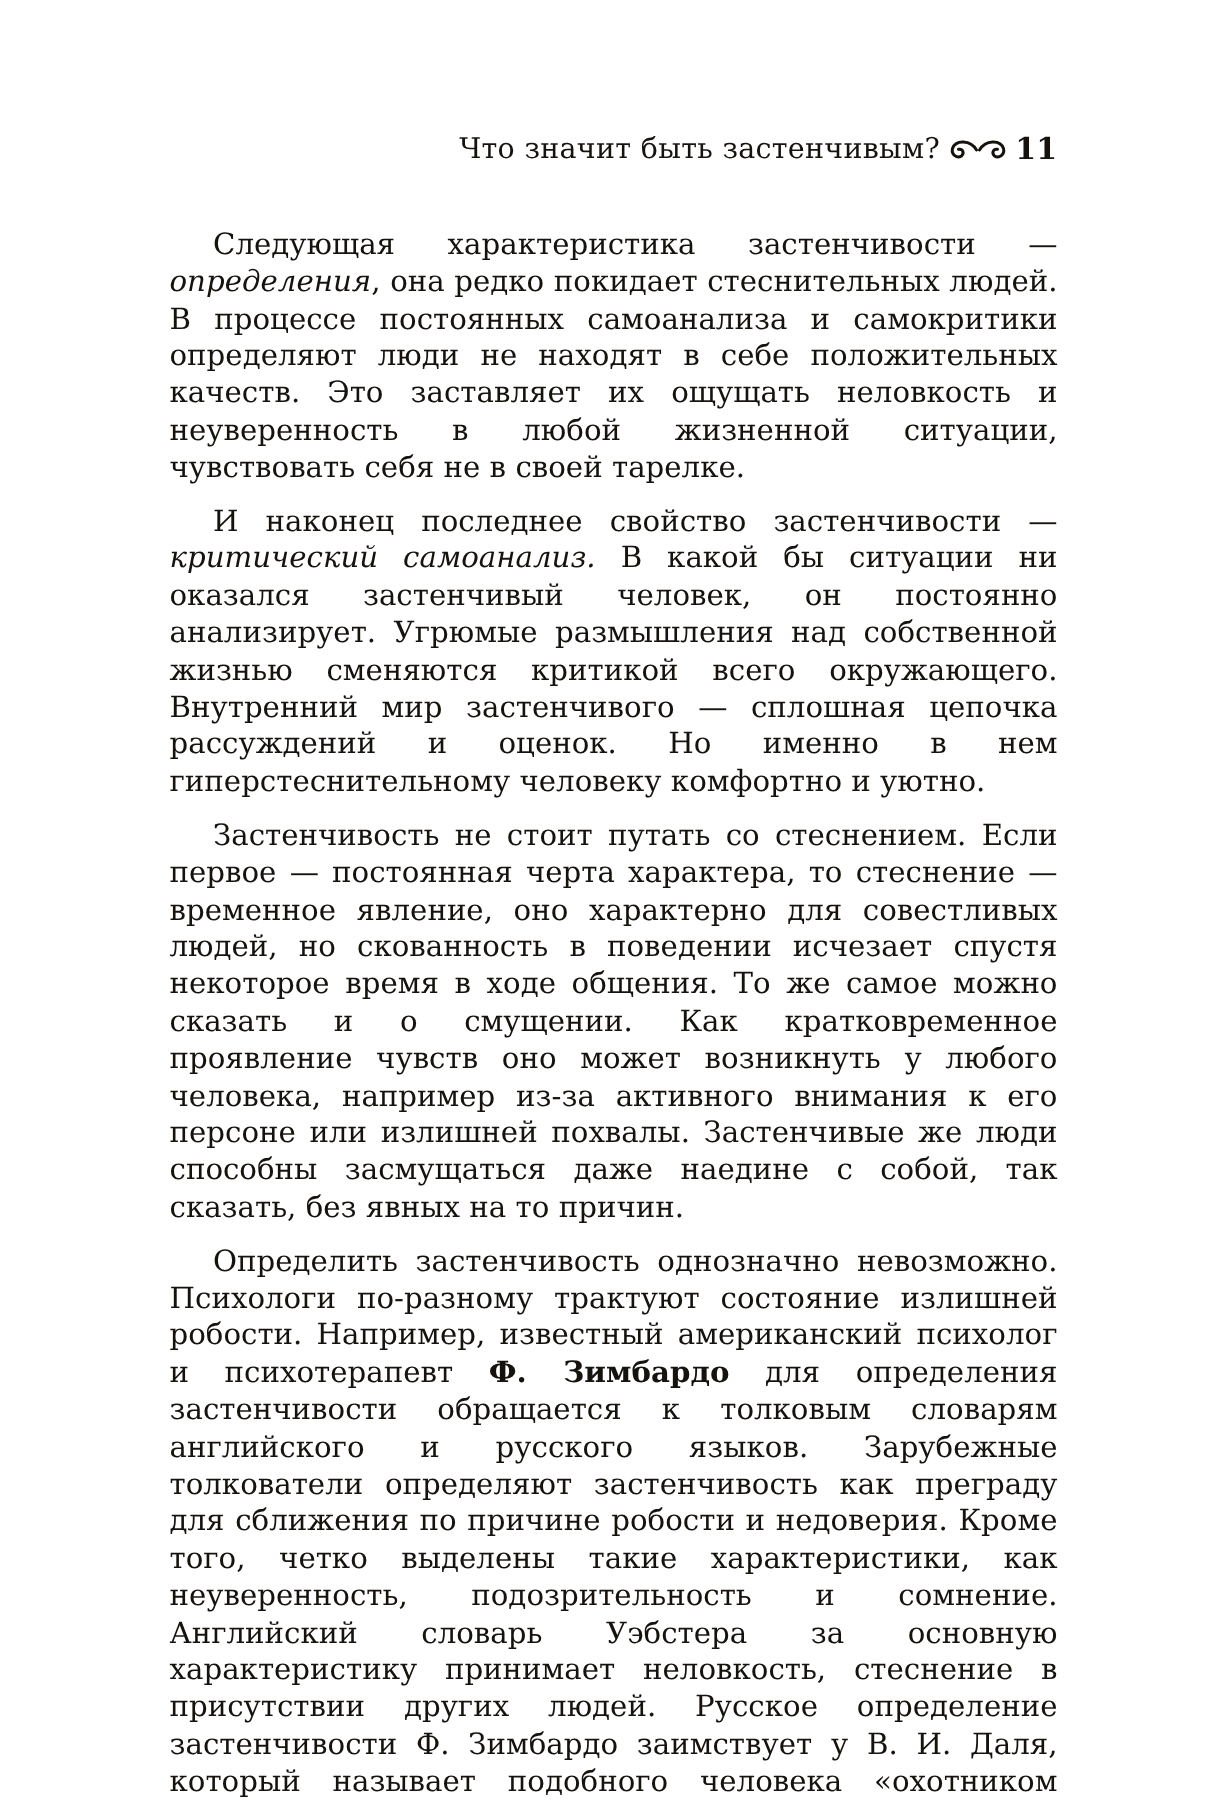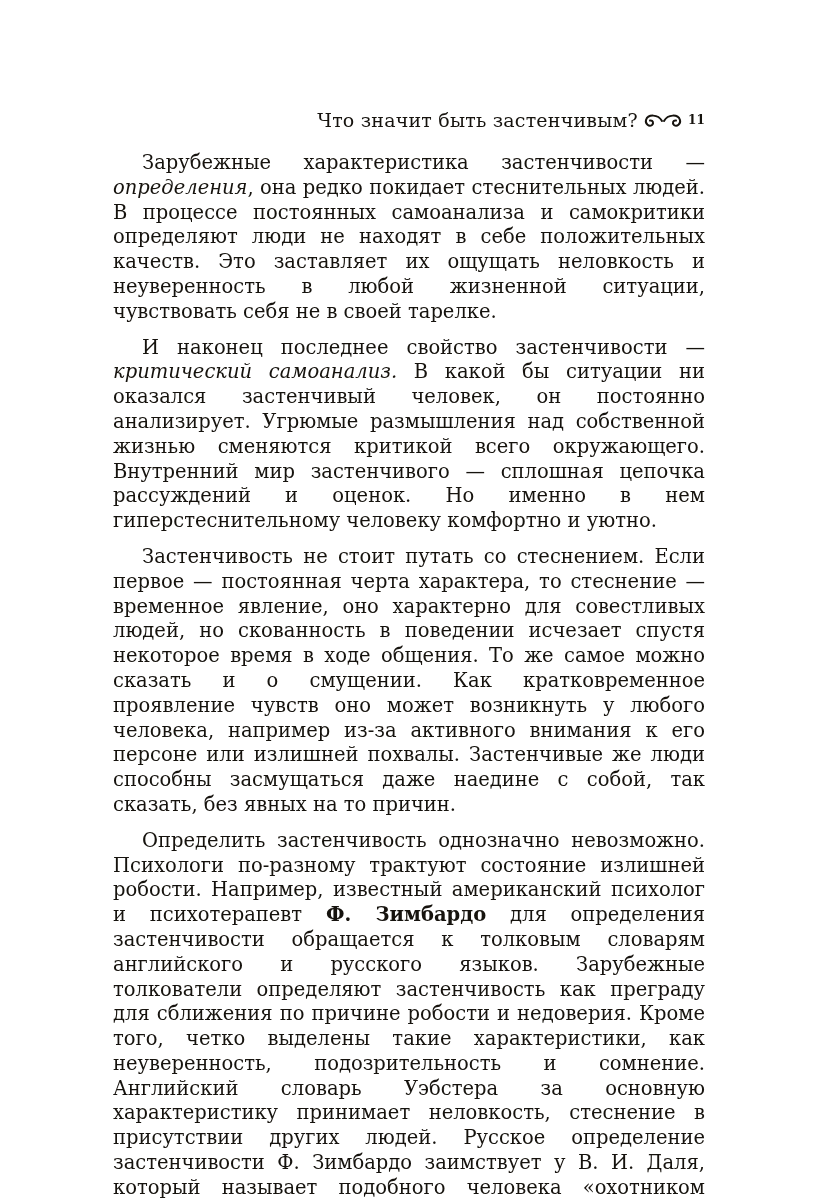--- a/index.html
+++ b/index.html
@@ -11,42 +11,42 @@
     position: relative;
     width: 817px;
     height: 1200px;
     background: #ffffff;
     overflow: hidden;
     font-family: "DejaVu Serif", "Liberation Serif", serif;
     color: #16130e;
   }
   .running-header {
     position: absolute;
-    top: 109px;
+    top: 87px;
     left: 113px;
     width: 592px;
     display: flex;
     justify-content: flex-end;
     align-items: center;
     gap: 4px;
     font-size: 19px;
     letter-spacing: 0.2px;
     white-space: nowrap;
   }
   .running-title {
     font-weight: normal;
   }
   .ornament {
     display: inline-flex;
     align-items: center;
     transform: translateY(1px);
   }
   .page-number {
     font-weight: bold;
-    font-size: 12px;
+    font-size: 20px;
   }
   .content {
     position: absolute;
     top: 151px;
     left: 113px;
     width: 592px;
     font-size: 19.5px;
     line-height: 24.8px;
     text-align: justify;
     text-justify: inter-word;
@@ -71,19 +71,19 @@
       <svg width="42" height="16" viewBox="0 0 42 16" aria-hidden="true">
         <path d="M20,8 C16,1 6,1 4,7 C3,11 7,14 10,12 C12,10 11,7 8,7.5" fill="none" stroke="#16130e" stroke-width="2" stroke-linecap="round"></path>
         <path d="M22,8 C26,1 36,1 38,7 C39,11 35,14 32,12 C30,10 31,7 34,7.5" fill="none" stroke="#16130e" stroke-width="2" stroke-linecap="round"></path>
       </svg>
     </span>
     <span class="page-number">11</span>
   </div>
 
   <div class="content">
 
-  <p><span>Зарубежные характеристика застенчивости — </span><span class="it">определения</span><span>, она редко покидает стеснительных людей. В процессе постоянных самоанализа и самокритики определяют люди не находят в себе положительных качеств. Это заставляет их ощущать неловкость и неуверенность в любой жизненной ситуации, чувствовать себя не в своей тарелке.</span></p>
+  <p><span>Следующая характеристика застенчивости — </span><span class="it">определения</span><span>, она редко покидает стеснительных людей. В процессе постоянных самоанализа и самокритики определяют люди не находят в себе положительных качеств. Это заставляет их ощущать неловкость и неуверенность в любой жизненной ситуации, чувствовать себя не в своей тарелке.</span></p>
       <p><span>И наконец последнее свойство застенчивости — </span><span class="it">критический самоанализ.</span><span> В какой бы ситуации ни оказался застенчивый человек, он постоянно анализирует. Угрюмые размышления над собственной жизнью сменяются критикой всего окружающего. Внутренний мир застенчивого — сплошная цепочка рассуждений и оценок. Но именно в нем гиперстеснительному человеку комфортно и уютно.</span></p>
       <p><span>Застенчивость не стоит путать со стеснением. Если первое — постоянная черта характера, то стеснение — временное явление, оно характерно для совестливых людей, но скованность в поведении исчезает спустя некоторое время в ходе общения. То же самое можно сказать и о смущении. Как кратковременное проявление чувств оно может возникнуть у любого человека, например из-за активного внимания к его персоне или излишней похвалы. Застенчивые же люди способны засмущаться даже наедине с собой, так сказать, без явных на то причин.</span></p>
       <p><span>Определить застенчивость однозначно невозможно. Психологи по-разному трактуют состояние излишней робости. Например, известный американский психолог и психотерапевт </span><span class="b">Ф. Зимбардо</span><span> для определения застенчивости обращается к толковым словарям английского и русского языков. Зарубежные толкователи определяют застенчивость как преграду для сближения по причине робости и недоверия. Кроме того, четко выделены такие характеристики, как неуверенность, подозрительность и сомнение. Английский словарь Уэбстера за основную характеристику принимает неловкость, стеснение в присутствии других людей. Русское определение застенчивости Ф. Зимбардо заимствует у В. И. Даля, который называет подобного человека «охотником застесняться, не показываться». Надо признать, что русское определение</span></p>
     </div>
 
 </div>
 
 </body></html>

